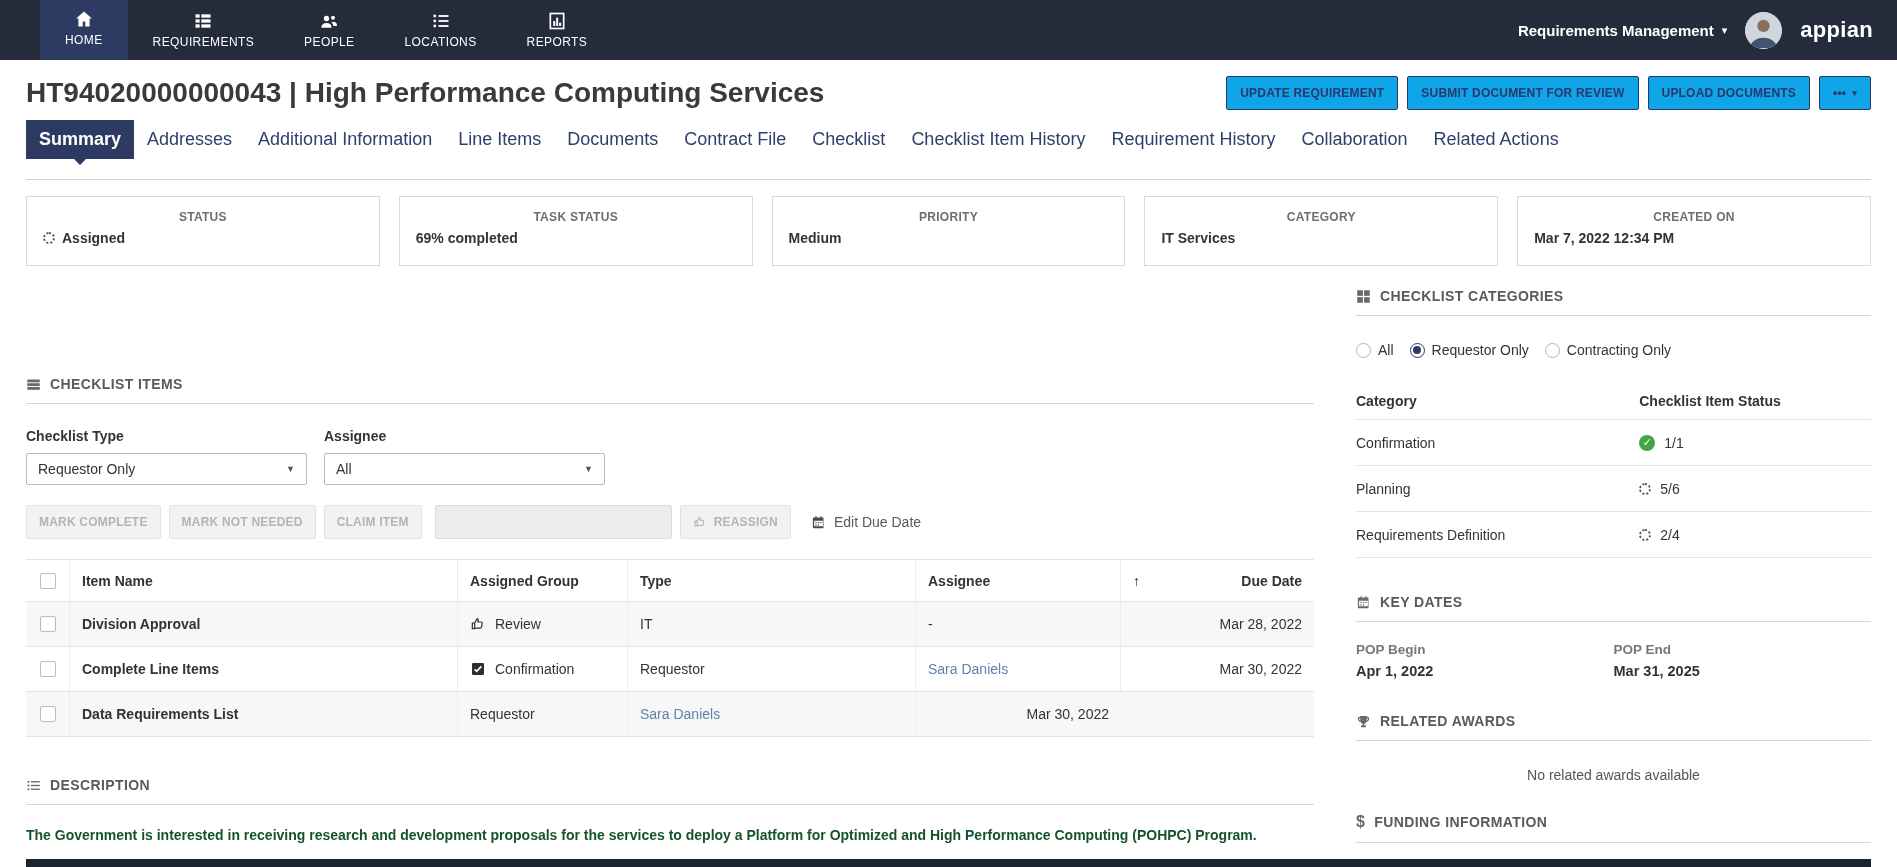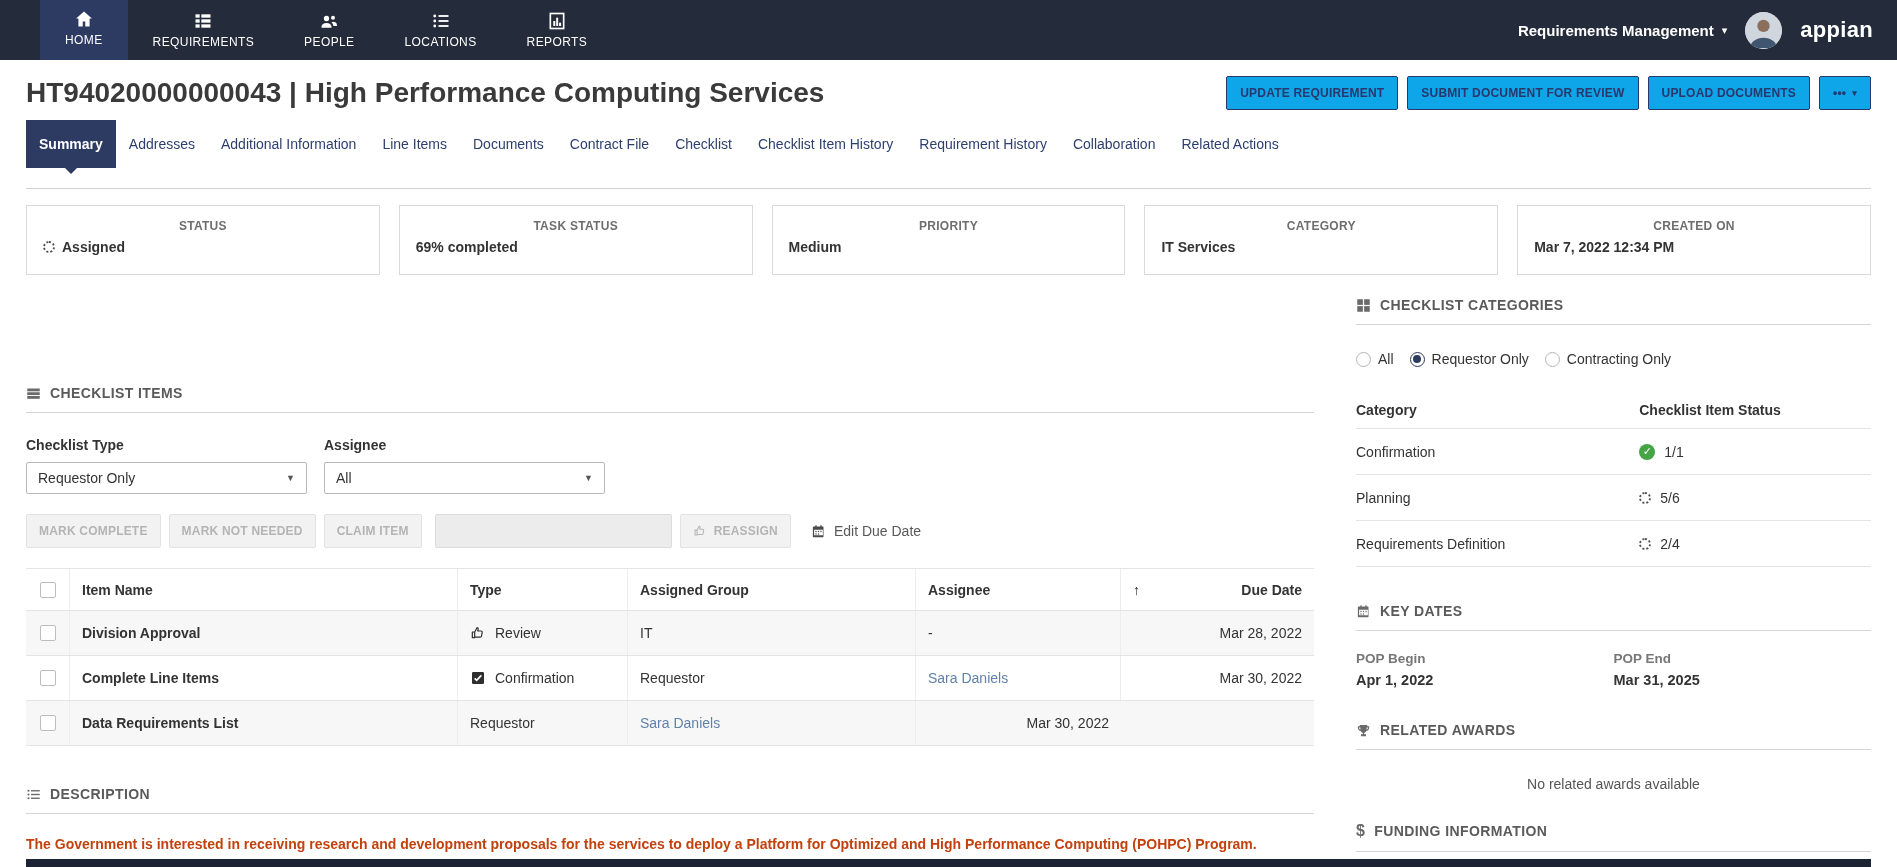--- a/index.html
+++ b/index.html
@@ -28,21 +28,21 @@
   
   .header-row { display:flex; align-items:center; justify-content:space-between; padding:16px 26px 2px 26px; }
   .page-title { font-size:28px; font-weight:600; color:#3a3a3a; }
   .header-actions { display:flex; gap:9px; }
   .btn-outline { border:1px solid #28386b; color:#28386b; background:#0ea5e9; font-size:12px; font-weight:bold;
                  padding:9px 13px; letter-spacing:.2px; border-radius:2px; display:flex; align-items:center; gap:6px; cursor:pointer; }
   .btn-outline .caret { font-size:9px; }
 
   
   .tabs-row { display:flex; align-items:center; margin:8px 26px 0 26px; }
-  .tab { font-size:14px; color:#2d3f6e; padding:16px 13px; cursor:pointer; position:relative; }
+  .tab { font-size:18px; color:#2d3f6e; padding:9px 13px; cursor:pointer; position:relative; }
   .tab.active { background:#2d3a62; color:#fff; font-weight:600; }
   .tab-pointer { position:absolute; left:50%; bottom:-6px; transform:translateX(-50%);
                  width:0; height:0; border-left:6px solid transparent; border-right:6px solid transparent;
                  border-top:6px solid #2d3a62; }
   .tabs-divider { border-bottom:1px solid #d2d2d2; margin:20px 26px 0 26px; }
 
   
   .cards-row { display:flex; gap:19px; margin:16px 26px 0 26px;text-align:center; }
   .card { flex:1; border:1px solid #d9d9d9; background:#fff; height:70px; padding:13px 16px; }
   .card-label { font-size:12px; font-weight:bold; color:#6e6e6e; letter-spacing:.3px; }
@@ -89,21 +89,21 @@
   .item-name { font-weight:bold; color:#333; cursor:pointer; }
   .type-cell { gap:9px; }
   .type-cell .sicon { width:16px; height:16px; color:#2e2e2e; flex:none; }
   .assignee-link { color:#5e82ab; cursor:pointer; }
   .due-cell { justify-content:flex-end; text-align:right; }
   .due-header { justify-content:space-between; }
   .sort-icon { font-size:14px; color:#223; font-weight:normal; cursor:pointer; }
 
   
   .description-block { margin-top:40px; }
-  .desc-text { margin-top:22px; font-size:14px; font-weight:bold; color:#c2410c; }
+  .desc-text { margin-top:22px; font-size:14px; font-weight:bold; color:#14532d; }
 
   
   .radio-row { display:flex; align-items:center; gap:16px; margin-top:26px; font-size:14px; color:#333; }
   .radio { display:flex; align-items:center; gap:7px; cursor:pointer; }
   .rdot { width:15px; height:15px; border:1.5px solid #b5b5b5; border-radius:50%; background:#fff; position:relative; flex:none; }
   .radio.selected .rdot { border-color:#2d3a62; }
   .radio.selected .rdot::after { content:""; position:absolute; inset:2.5px; background:#2d3a62; border-radius:50%; }
 
   .cat-table { margin-top:24px; }
   .cat-row { display:grid; grid-template-columns:55% 45%; align-items:center; min-height:46px;
@@ -320,22 +320,22 @@
         <span>Edit Due Date</span>
       </span>
     </div>
 
     <div class="table">
       <div class="trow header">
         <div class="cb-cell">
             <span class="cb"></span>
           </div>
         <div>Item Name</div>
+        <div>Assigned Group</div>
         <div>Type</div>
-        <div>Assigned Group</div>
         <div>Assignee</div>
         <div class="due-header">
           <span class="sort-icon">↑</span>
           <span>Due Date</span>
         </div>
       </div>
 
       <div class="trow alt">
         <div class="cb-cell">
             <span class="cb"></span>

